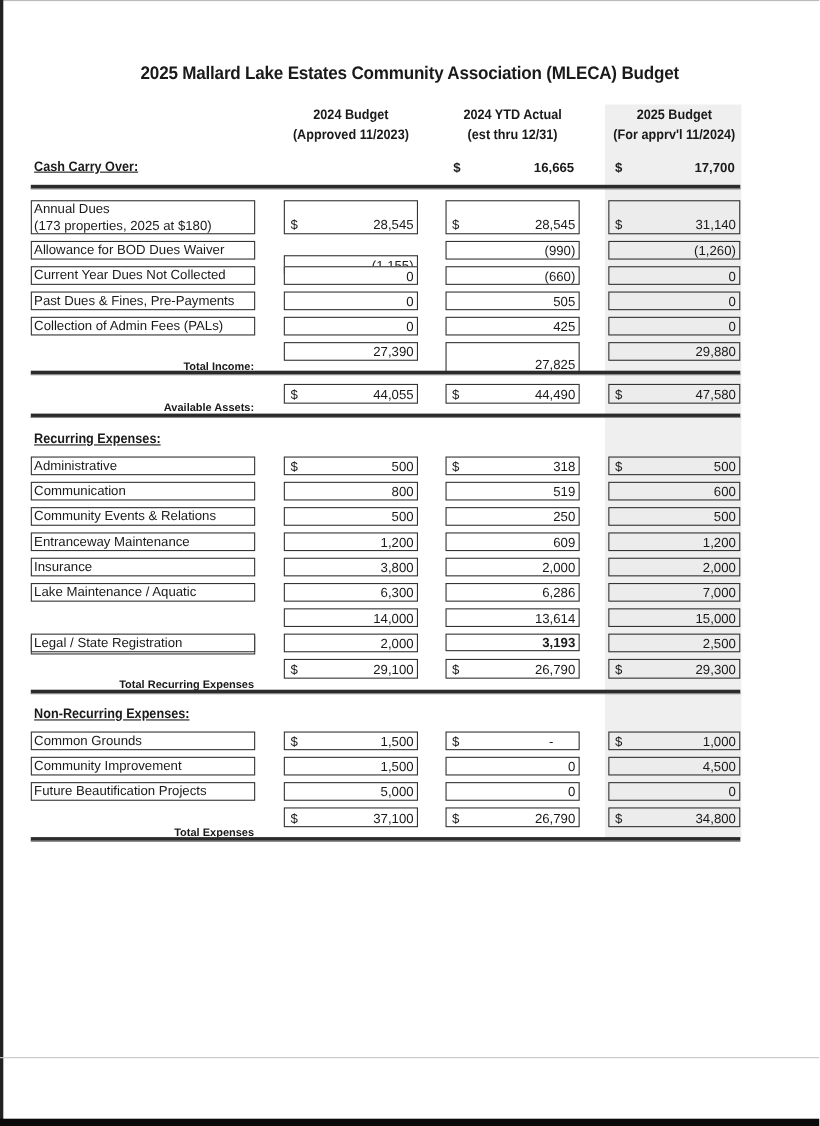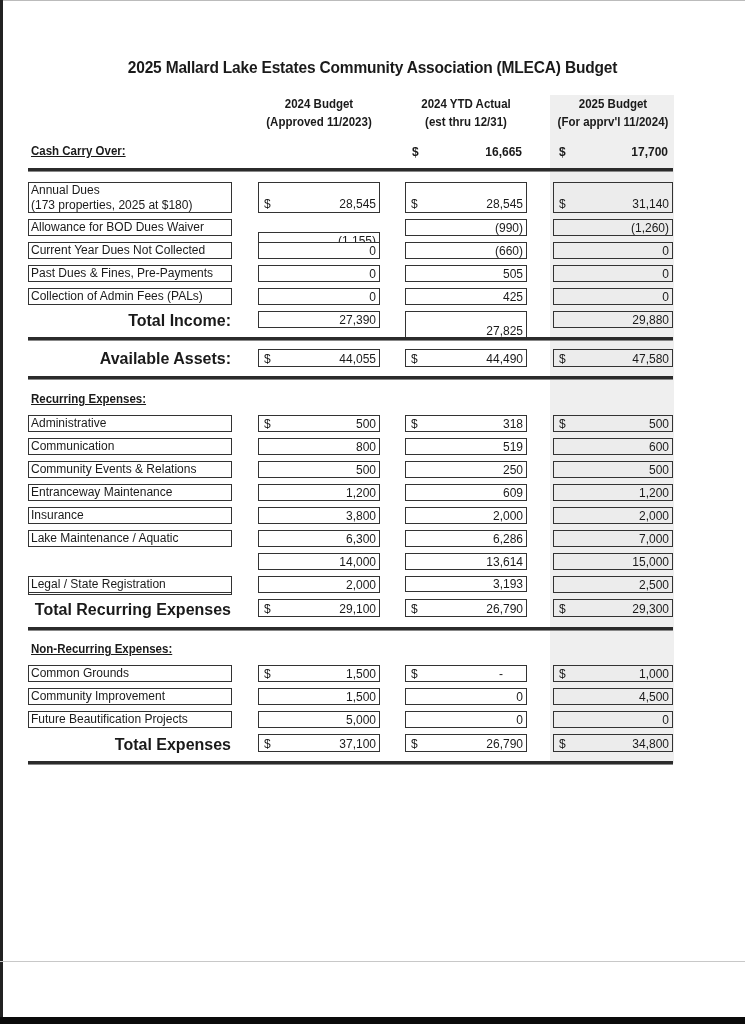--- a/index.html
+++ b/index.html
@@ -19,21 +19,21 @@
 
   .colhead { position:absolute; top:95px; text-align:center; font-weight:bold; font-size:12.5px; line-height:18px; transform:scaleX(0.92); }
   .colhead div { white-space:nowrap; }
 
   .section { position:absolute; left:31px; font-weight:bold; font-size:12.5px; text-decoration:underline; transform-origin:left; transform:scaleX(0.92); }
 
   .rule { position:absolute; left:28px; width:645px; height:3px; background:#2b2b2b; border-bottom:1px solid #888; }
 
   .lbl-box { position:absolute; left:28px; width:204px; border:1.5px solid #333; background:#fff;
     font-size:12px; line-height:15px; padding-left:2px; box-sizing:border-box; white-space:nowrap; }
-  .lbl-total { position:absolute; width:205px; left:28px; text-align:right; font-weight:bold; font-size:16px; padding-right:2px; box-sizing:border-box; transform-origin:right; }
+  .lbl-total { position:absolute; width:205px; left:28px; text-align:right; font-weight:bold; font-size:10px; padding-right:2px; box-sizing:border-box; transform-origin:right;margin-top:16px; }
 
   .vbox { position:absolute; border:1.5px solid #333; box-sizing:border-box; font-size:12px;
     display:flex; justify-content:space-between; align-items:flex-end; padding:0 3px 0 5px; background:#fff; }
   .vbox.c1 { left:258px; width:122px; }
   .vbox.c2 { left:405px; width:122px; }
   .vbox.c3 { left:553px; width:120px; background:#ececec; }
   .vbox .cur { }
   .vbox .val { margin-left:auto; }
 
   .plain { position:absolute; font-weight:bold; font-size:12px; }
@@ -237,21 +237,21 @@
     <span class="val">13,614</span>
   </div>
 <div class="vbox c3" style="top:553px;height:17px;">
     <span class="val">15,000</span>
   </div>
 
 <div class="lbl-box" style="top:576px;height:17px;">Legal / State Registration</div>
 <div class="vbox c1" style="top:576px;height:17px;">
     <span class="val">2,000</span>
   </div>
-<div class="vbox c2" style="top:576px;height:16px;">
+<div class="vbox c2" style="top:576px;height:16px;font-weight:bold;">
     <span class="val">3,193</span>
   </div>
 <div class="vbox c3" style="top:576px;height:17px;">
     <span class="val">2,500</span>
   </div>
 
 <div class="lbl-total" style="top:601px;">Total Recurring Expenses</div>
 <div class="vbox c1" style="top:599px;height:18px;">
     <span class="cur">$</span>
     <span class="val">29,100</span>

